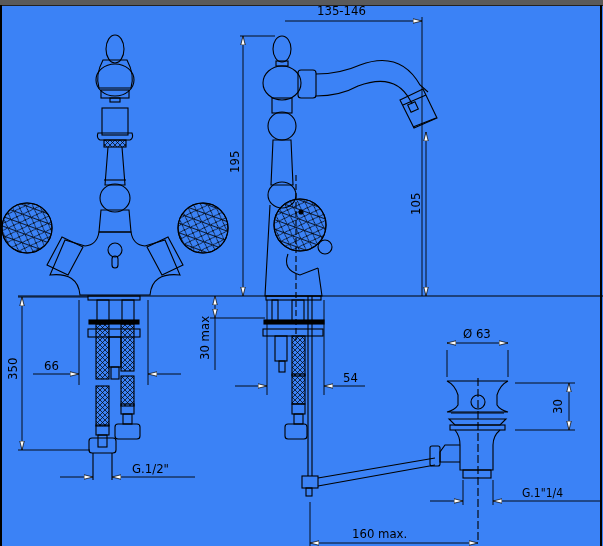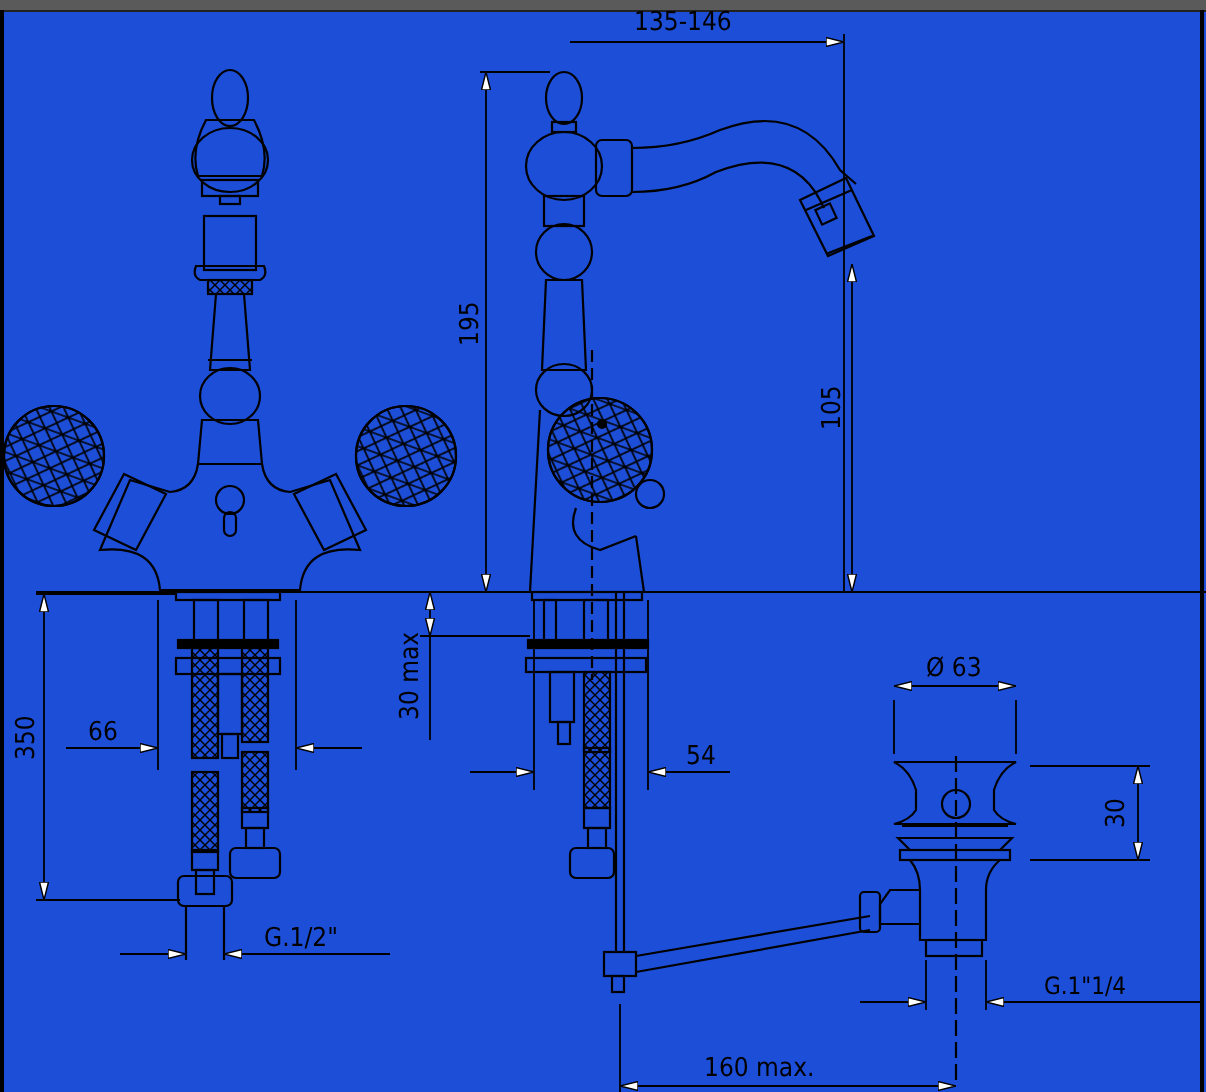--- a/index.html
+++ b/index.html
@@ -1,17 +1,17 @@
 <!DOCTYPE html>
 <html><head>
   <meta charset="utf-8">
   <style>
     html, body { margin:0; padding:0; background:#ffffff; }
     body { width:603px; height:546px; overflow:hidden; position:relative; }
-    .frame { position:absolute; left:0; top:0; width:603px; height:546px; background:#1d4ed8; }
+    .frame { position:absolute; left:0; top:0; width:603px; height:546px; background:#3b82f6; }
     .topbar { position:absolute; left:0; top:0; width:603px; height:5px; background:#5a5a5a; border-bottom:1px solid #222; }
     .lborder { position:absolute; left:0; top:5px; width:2px; height:541px; background:#000; }
     .rborder { position:absolute; left:600px; top:5px; width:2px; height:541px; background:#000; }
     svg { position:absolute; left:0; top:0; }
     svg text { font-family:"DejaVu Sans Condensed","DejaVu Sans", sans-serif; fill:#000; }
     .dim { font-size:13px; }
     .dimsm { font-size:12px; }
   </style>
 </head>
 <body>

